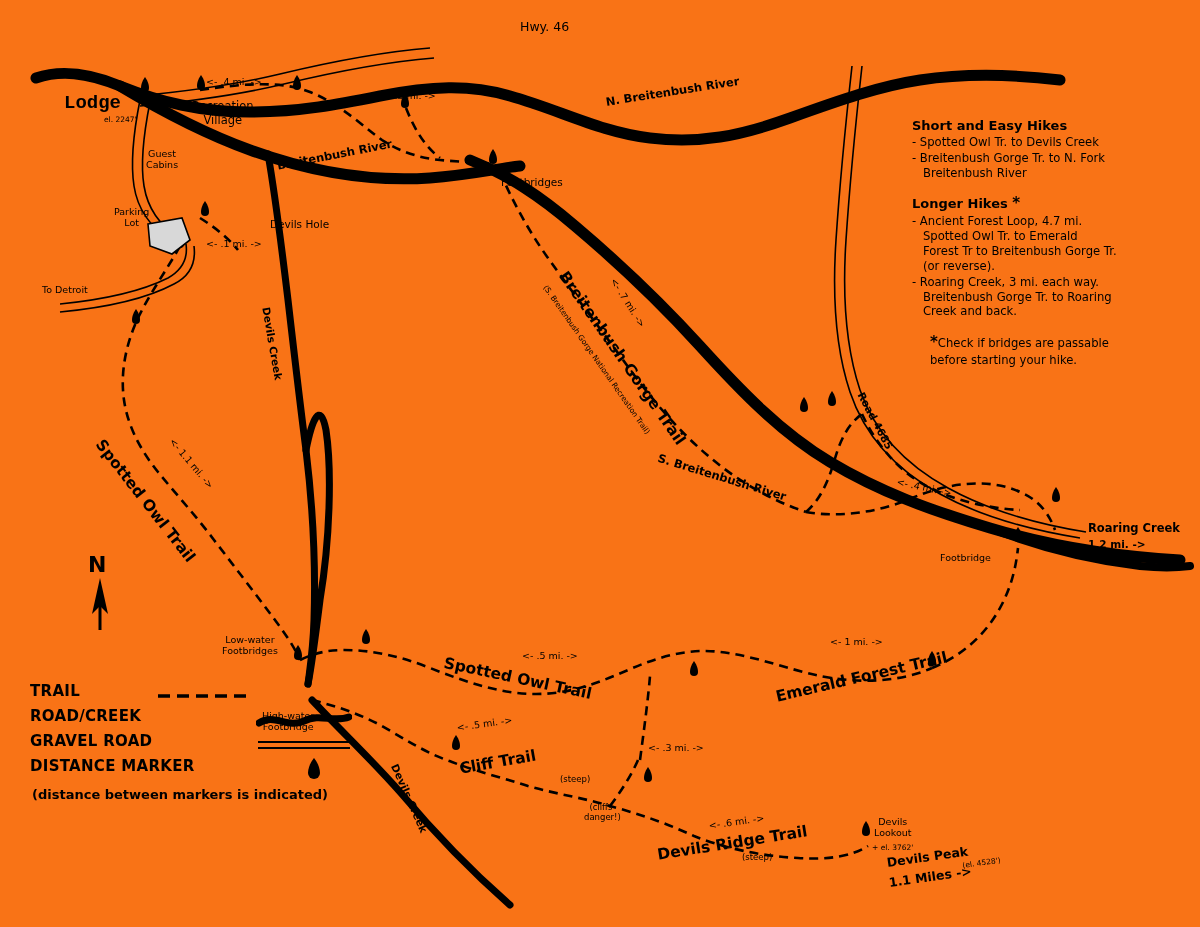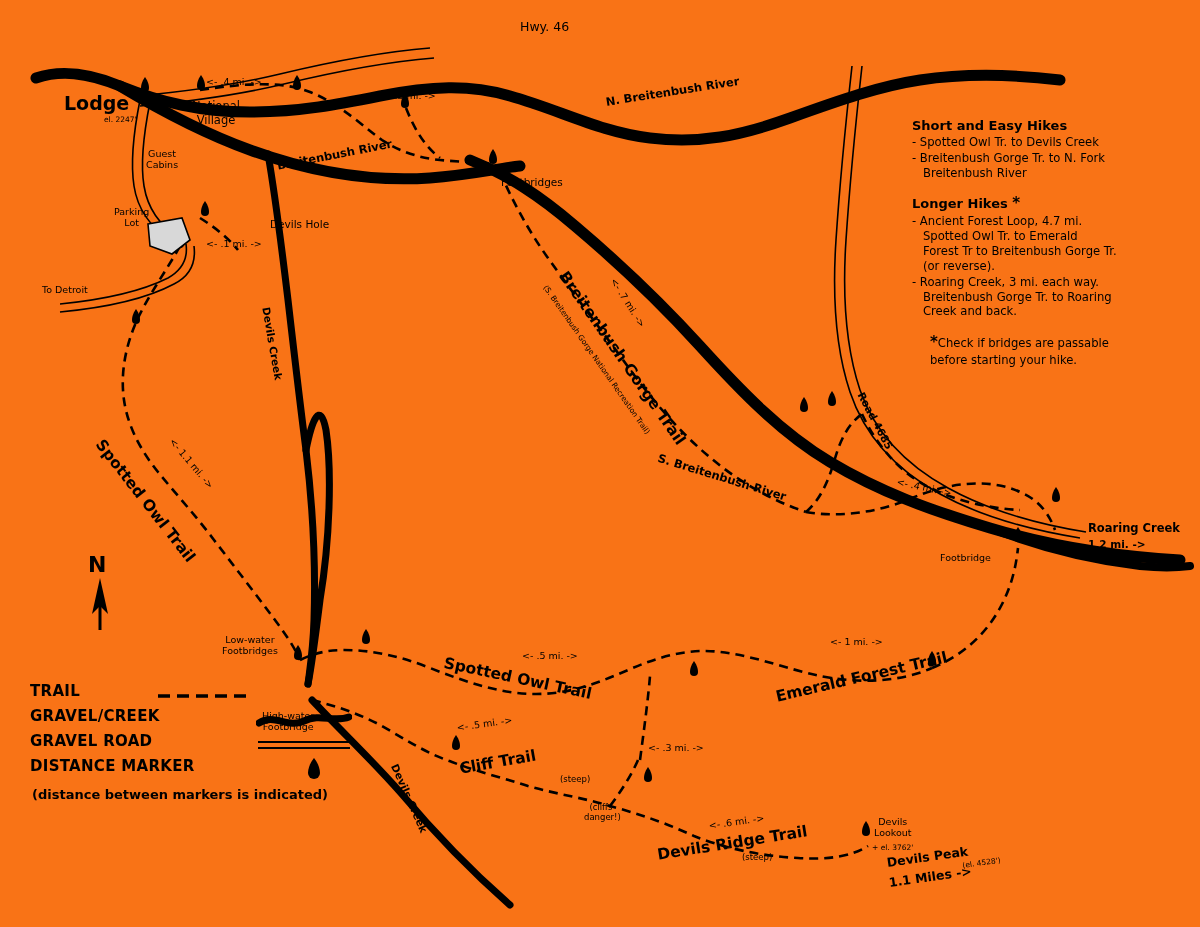--- a/index.html
+++ b/index.html
@@ -186,24 +186,24 @@
                            C478,772 504,778 528,786 C556,794 584,798 610,806
                            C640,814 668,824 694,836 C724,848 760,856 798,858
                            C830,860 852,856 868,846"></path>
 
     <path class="trail" d="M640,760 C644,730 648,700 650,676"></path>
     <path class="trail" d="M610,806 C622,790 632,774 638,760"></path>
   </svg>
 
   <div class="lbl sz12 ctr" style="left:520px; top:20px;">Hwy. 46</div>
 
-  <div class="lbl sz19 b" style="left:64px; top:92px;">Lodge</div>
+  <div class="lbl sz19 b" style="left:64px; top:92px;font-family:Liberation Mono, monospace;">Lodge</div>
   <div class="lbl sz7" style="left:64px; top:116px;padding-left:40px;">el. 2247'</div>
 
-  <div class="lbl sz11 ctr" style="left:192px; top:100px;">National
+  <div class="lbl sz11 ctr" style="left:192px; top:100px;">Recreation
 Village</div>
   <div class="lbl sz9 ctr" style="left:146px; top:148px;">Guest
 Cabins</div>
   <div class="lbl sz9 ctr" style="left:114px; top:206px;">Parking
 Lot</div>
   <div class="lbl sz10" style="left:270px; top:218px;">Devils Hole</div>
   <div class="lbl sz10" style="left:501px; top:176px;">Footbridges</div>
 
   <div class="lbl sz9" style="left:42px; top:284px;">To Detroit</div>
 
@@ -317,21 +317,21 @@
   <div id="key-panel">
 
     <div class="key-row" style="margin-top:6px;">
       <div class="kl">TRAIL</div>
       <svg class="ks" style="left:126px; top:9px;" width="92" height="10">
         <line x1="2" y1="5" x2="90" y2="5" stroke="#000" stroke-width="3.4" stroke-dasharray="12 7"></line>
       </svg>
     </div>
 
     <div class="key-row">
-      <div class="kl">GRAVEL/CREEK</div>
+      <div class="kl">ROAD/CREEK</div>
       <svg class="ks" style="left:226px; top:4px;" width="96" height="18">
         <path d="M3,12 C18,2 32,18 48,10 C64,2 78,12 93,6" fill="none" stroke="#000" stroke-width="7" stroke-linecap="round"></path>
       </svg>
     </div>
 
     <div class="key-row">
       <div class="kl">GRAVEL ROAD</div>
       <svg class="ks" style="left:226px; top:6px;" width="96" height="14">
         <line x1="2" y1="4" x2="94" y2="4" stroke="#000" stroke-width="2.2"></line>
         <line x1="2" y1="10" x2="94" y2="10" stroke="#000" stroke-width="2.2"></line>

